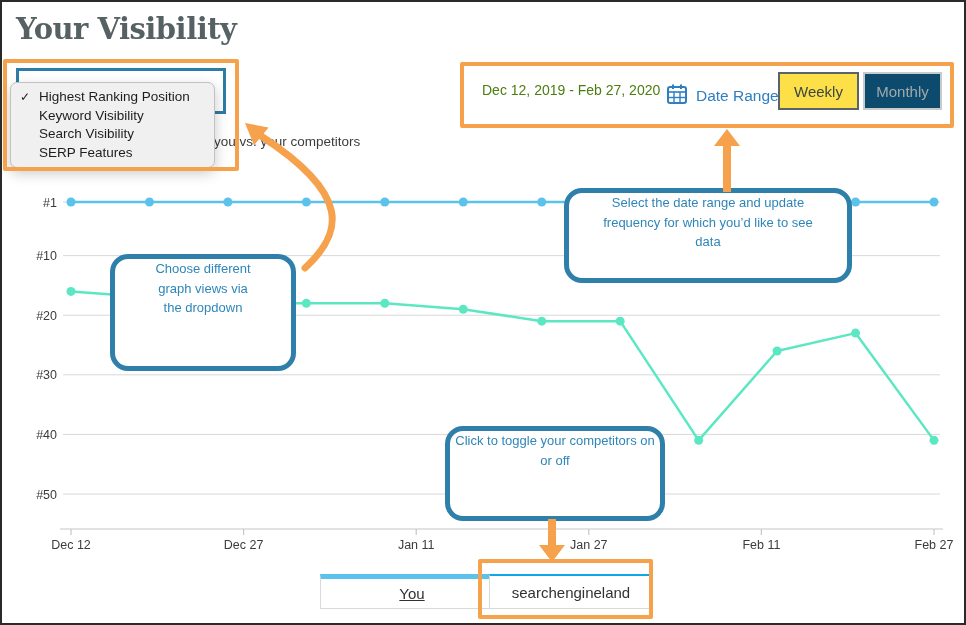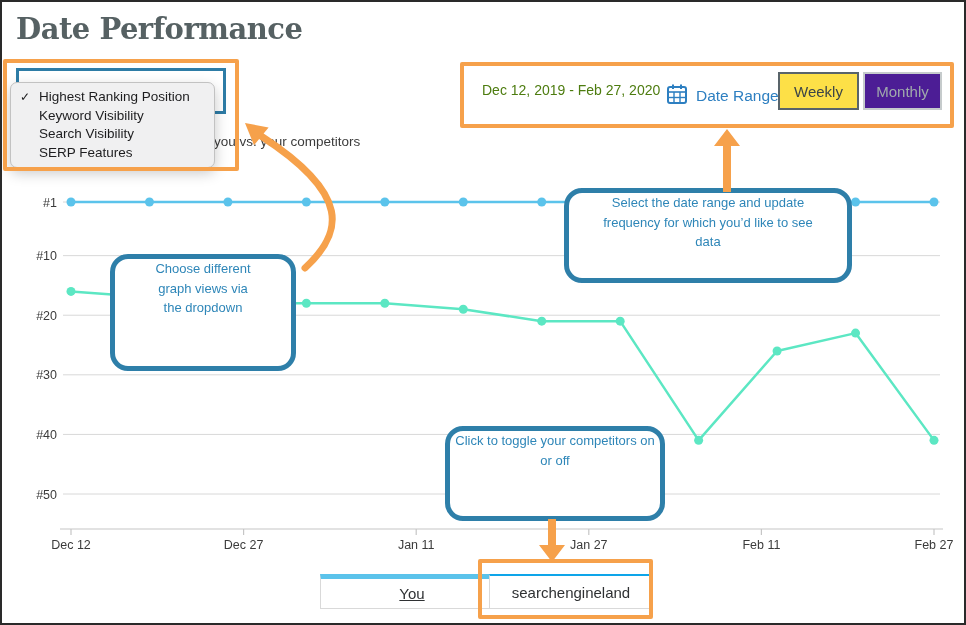--- a/index.html
+++ b/index.html
@@ -24,21 +24,21 @@
     border:3px solid #2d7ca6;z-index:3;}
   .menu{left:8px;top:80px;width:205px;background:#f0f0f1;border:1px solid #c2c2c2;
     border-radius:7px;box-shadow:0 5px 14px rgba(0,0,0,.22);padding:5px 0;z-index:4;}
   .menu-item{position:relative;padding:0 10px 0 28px;font-size:13.5px;line-height:18.5px;color:#1d1d1f;}
   .menu-item .check{position:absolute;left:9px;top:0;font-size:12px;}
   .subtitle{left:212px;top:132px;font-size:13.5px;color:#3c3c3c;z-index:1;}
   
   .date-text{left:480px;top:80px;font-size:14px;color:#4d7c0f;z-index:3;}
   .calendar-icon{left:663px;top:80px;width:24px;height:24px;z-index:3;}
   .date-range-link{left:694px;top:85px;font-size:15.5px;color:#2d7fc1;z-index:3;cursor:pointer;}
-  .freq-btn{display:flex;align-items:center;justify-content:center;font-size:15px;z-index:3;background:#4c1d95;}
+  .freq-btn{display:flex;align-items:center;justify-content:center;font-size:15px;z-index:3;background:#0c4a6e;}
   .btn-weekly{left:776px;top:70px;width:81px;height:38px;border:2px solid #59646a;background:#fde047;color:#3c4548;}
   .btn-monthly{left:861px;top:70px;width:79px;height:38px;border:2px solid #c6cbcc;color:#a0aaac;}
   
   .chart-svg{left:0;top:0;z-index:1;}
   
   .callout{
     border:5px solid #2e7fa9;border-radius:18px;background:#fff;color:#2e86b8;
     font-size:13px;line-height:1.5;text-align:center;display:flex;align-items:flex-start;
     justify-content:center;z-index:7;
   }
@@ -53,21 +53,21 @@
   .legend-you{left:318px;top:572px;width:184px;border-top:5px solid #5bc3eb;text-decoration:underline;}
   .legend-comp{left:487px;top:572px;width:164px;border-top:2px solid #0ea5e9;}
   
   .arrows-svg{left:0;top:0;z-index:8;pointer-events:none;}
 </style>
 </head>
 <body>
 
 <div class="frame">
 
-  <div class="abs page-title">Date Performance</div>
+  <div class="abs page-title">Your Visibility</div>
 
   <svg class="abs chart-svg" width="966" height="625" viewBox="0 0 966 625">
       <g>
         <line x1="61" y1="200" x2="938" y2="200" stroke="#d8d8d8" stroke-width="1"></line>
         <text x="55" y="204.5" text-anchor="end" font-size="12.5" fill="#3b3b3b" font-family="&quot;Liberation Sans&quot;,sans-serif">#1</text>
         <line x1="61" y1="253.6326530612245" x2="938" y2="253.6326530612245" stroke="#d8d8d8" stroke-width="1"></line>
         <text x="55" y="258.13265306122446" text-anchor="end" font-size="12.5" fill="#3b3b3b" font-family="&quot;Liberation Sans&quot;,sans-serif">#10</text>
         <line x1="61" y1="313.2244897959184" x2="938" y2="313.2244897959184" stroke="#d8d8d8" stroke-width="1"></line>
         <text x="55" y="317.7244897959184" text-anchor="end" font-size="12.5" fill="#3b3b3b" font-family="&quot;Liberation Sans&quot;,sans-serif">#20</text>
         <line x1="61" y1="372.8163265306123" x2="938" y2="372.8163265306123" stroke="#d8d8d8" stroke-width="1"></line>

